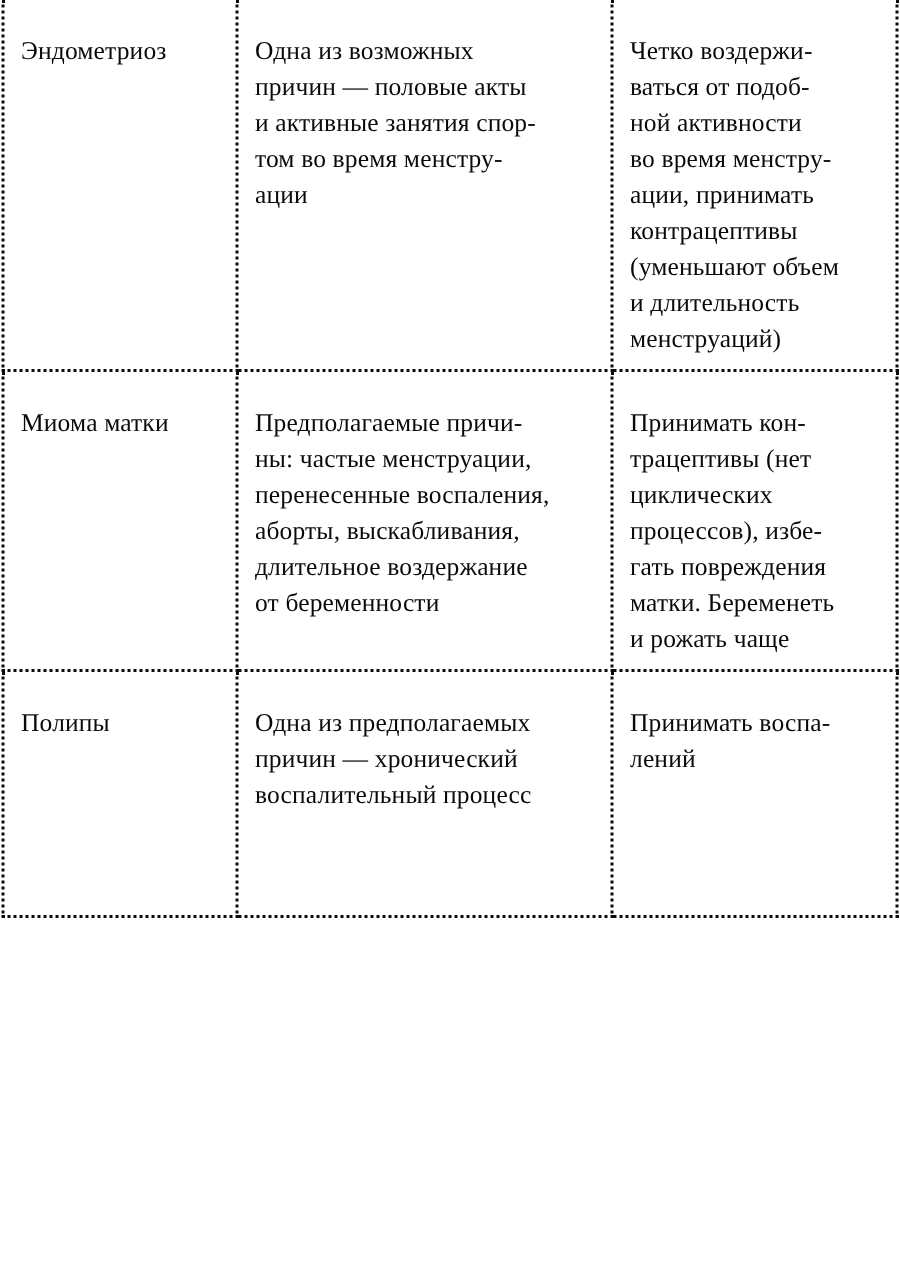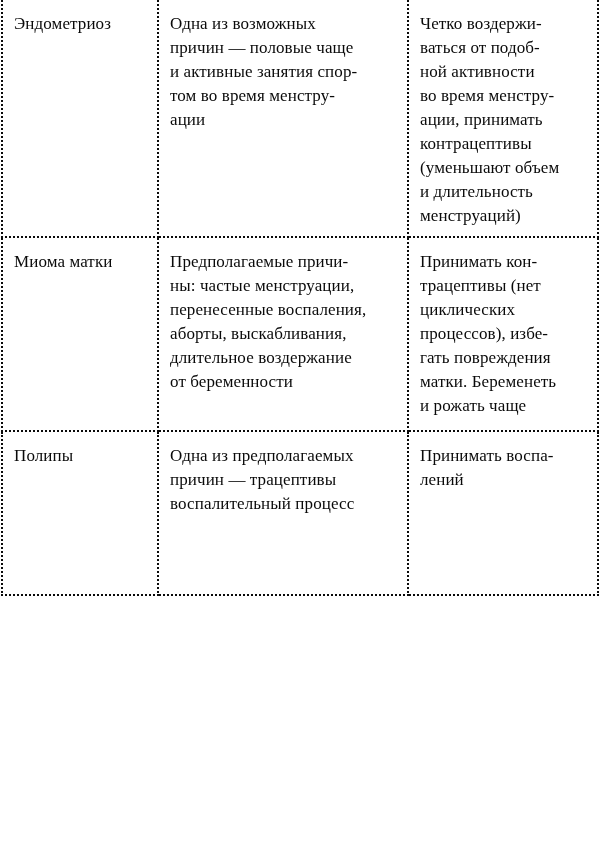--- a/index.html
+++ b/index.html
@@ -16,21 +16,21 @@
     width: 596px;
     margin-left: 1px;
     margin-top: 0;
   }
   table.book-table col.c1 { width: 156px; }
   table.book-table col.c2 { width: 250px; }
   table.book-table col.c3 { width: 190px; }
   table.book-table td {
     border: 2px dotted #0a0a0a;
     vertical-align: top;
-    padding: 12px 10px 8px 11px;
+    padding: 22px 10px 8px 11px;
     font-size: 17px;
     line-height: 24px;
     color: #0a0a0a;
     white-space: pre-line;
     letter-spacing: 0.1px;
   }
   
   table.book-table tr:first-child td { border-top: none; }
   table.book-table tr:nth-child(1) td { height: 233px; }
   table.book-table tr:nth-child(2) td { height: 194px; margin-top: 46px; }
@@ -44,21 +44,21 @@
 <table class="book-table">
   <colgroup>
     <col class="c1">
     <col class="c2">
     <col class="c3">
   </colgroup>
   <tbody>
     <tr>
       <td>Эндометриоз</td>
       <td>Одна из возможных
-причин — половые чаще
+причин — половые акты
 и активные занятия спор-
 том во время менстру-
 ации</td>
       <td>Четко воздержи-
 ваться от подоб-
 ной активности
 во время менстру-
 ации, принимать
 контрацептивы
 (уменьшают объем
@@ -77,19 +77,19 @@
 трацептивы (нет
 циклических
 процессов), избе-
 гать повреждения
 матки. Беременеть
 и рожать чаще</td>
     </tr>
     <tr>
       <td>Полипы</td>
       <td>Одна из предполагаемых
-причин — трацептивы
+причин — хронический
 воспалительный процесс</td>
       <td>Принимать воспа-
 лений</td>
     </tr>
   </tbody>
 </table>
 
 </body></html>

